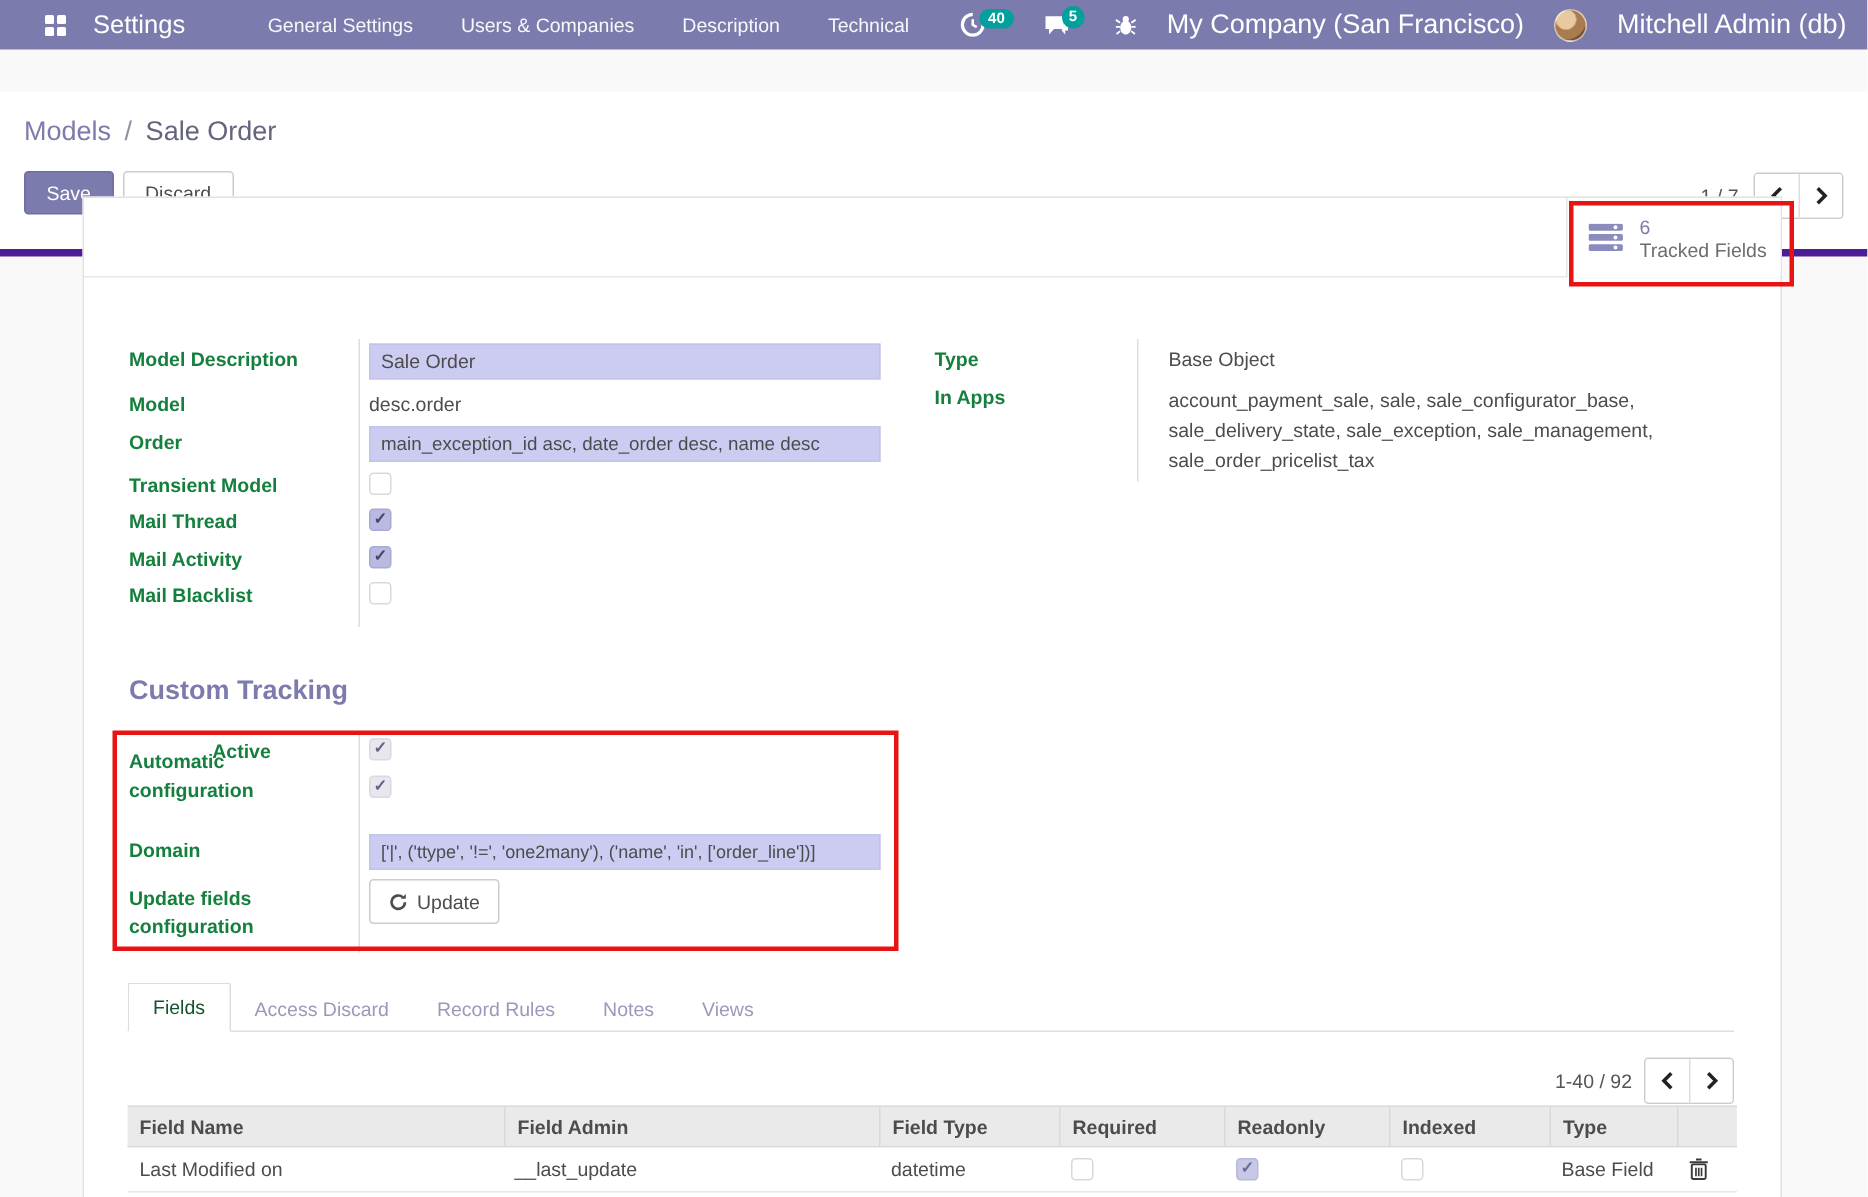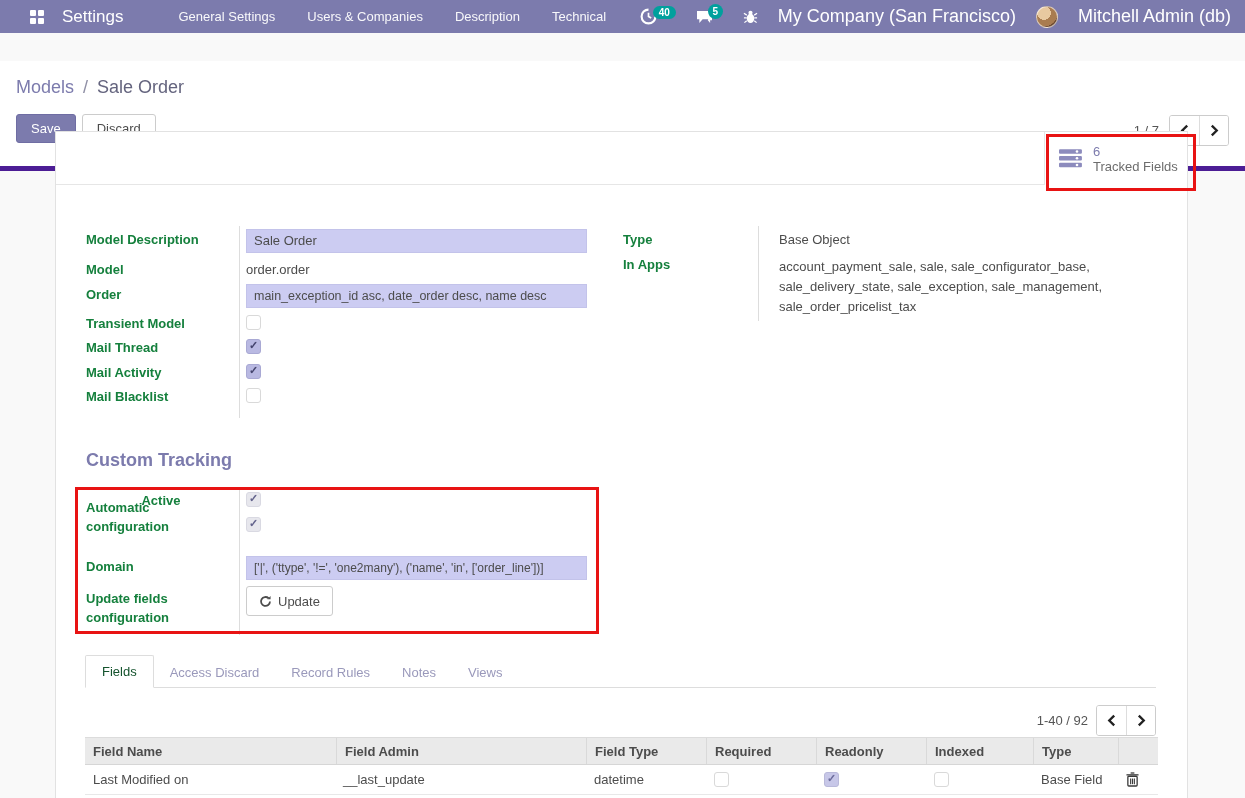--- a/index.html
+++ b/index.html
@@ -191,21 +191,21 @@
   </div>
 
   <div class="vline" style="left:183px; top:94px; height:192px;"></div>
   <div class="vline" style="left:702px; top:94px; height:95px;"></div>
   <div class="vline" style="left:183px; top:356px; height:147px;"></div>
 
   <div class="lbl" style="left:30px; top:100px;">Model Description</div>
   <div class="inp" style="left:190px; top:97px;">Sale Order</div>
 
   <div class="lbl" style="left:30px; top:130px;">Model</div>
-  <div class="val" style="left:190px; top:130px;">order.order</div>
+  <div class="val" style="left:190px; top:130px;">desc.order</div>
 
   <div class="lbl" style="left:30px; top:155px;">Order</div>
   <div class="inp" style="left:190px; top:152px; font-size:12.5px;">main_exception_id asc, date_order desc, name desc</div>
 
   <div class="lbl" style="left:30px; top:184px;">Transient Model</div>
   <span class="cb cb-mail" style="left:190px; top:183px;"></span>
 
   <div class="lbl" style="left:30px; top:208px;">Mail Thread</div>
   <span class="cb cb-mail checked" style="left:190px; top:207px;"></span>
 

